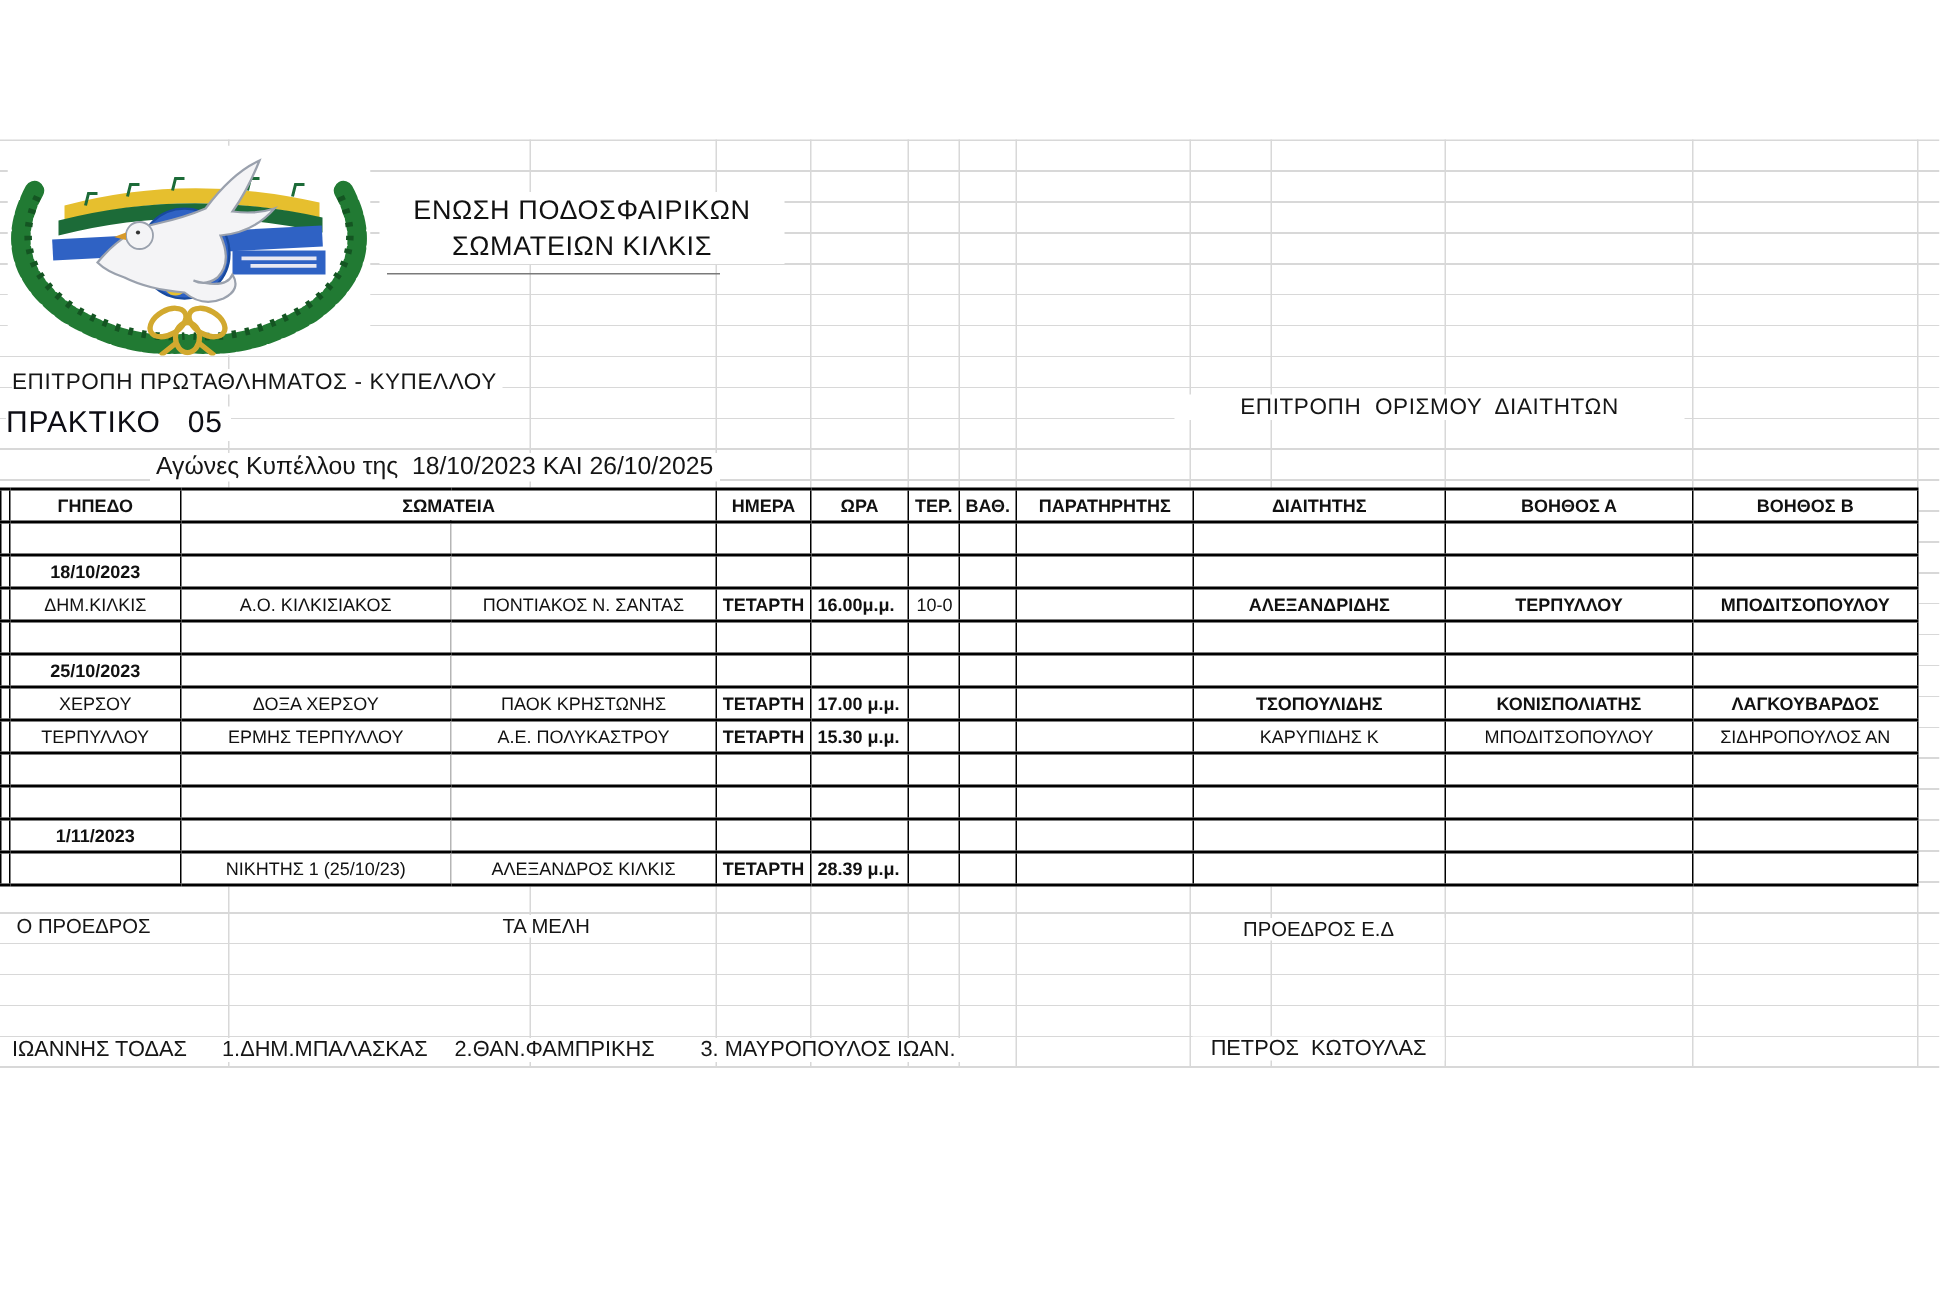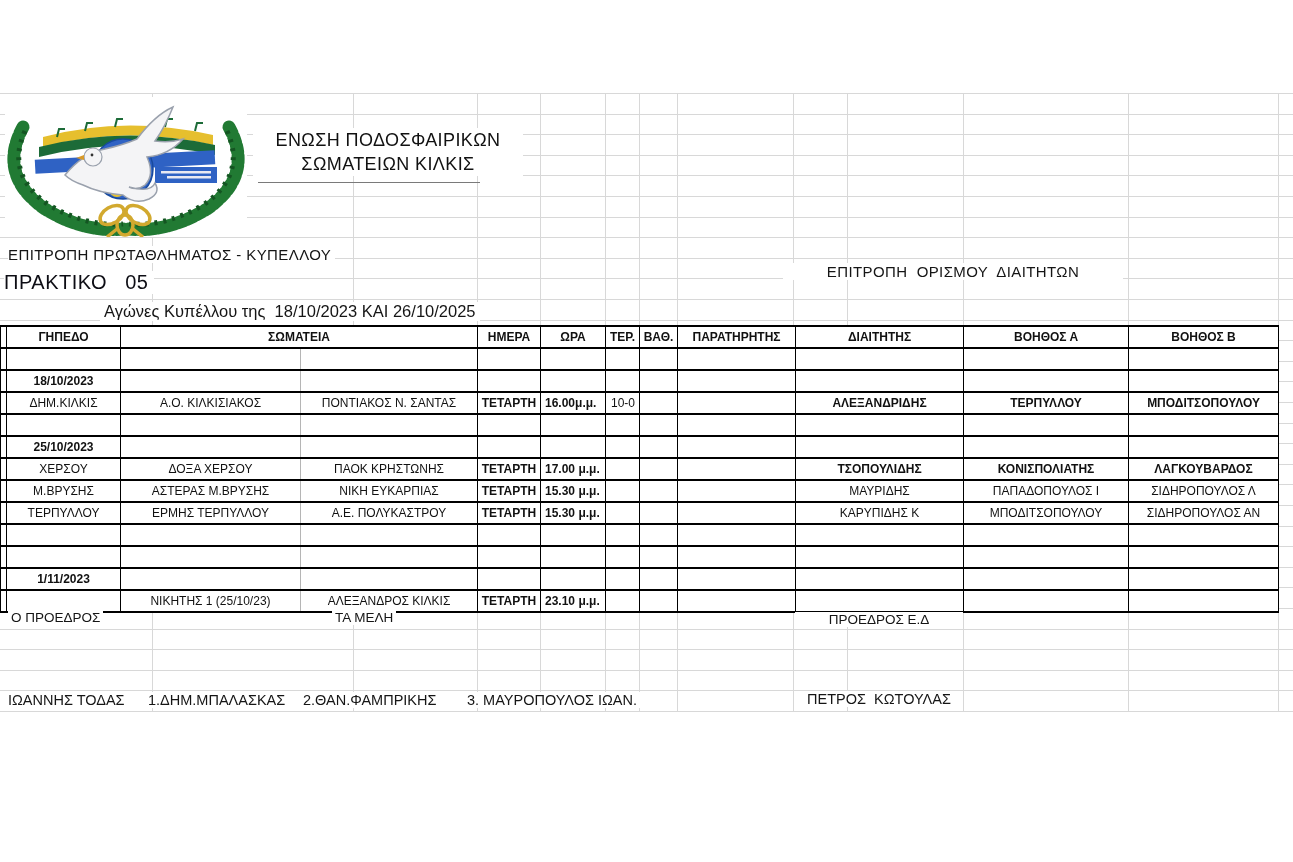--- a/index.html
+++ b/index.html
@@ -243,34 +243,20 @@
         <td class="c4 b">17.00 μ.μ.</td>
         <td class="c5"></td>
         <td class="c6"></td>
         <td class="c7"></td>
         <td class="c8 b">ΤΣΟΠΟΥΛΙΔΗΣ</td>
         <td class="c9 b">ΚΟΝΙΣΠΟΛΙΑΤΗΣ</td>
         <td class="c10 b">ΛΑΓΚΟΥΒΑΡΔΟΣ</td>
       </tr>
       <tr>
         <td class="c-edge"></td>
-        <td class="c0">Μ.ΒΡΥΣΗΣ</td>
-        <td class="c1">ΑΣΤΕΡΑΣ Μ.ΒΡΥΣΗΣ</td>
-        <td class="c2">ΝΙΚΗ ΕΥΚΑΡΠΙΑΣ</td>
-        <td class="c3 b">ΤΕΤΑΡΤΗ</td>
-        <td class="c4 b">15.30 μ.μ.</td>
-        <td class="c5"></td>
-        <td class="c6"></td>
-        <td class="c7"></td>
-        <td class="c8">ΜΑΥΡΙΔΗΣ</td>
-        <td class="c9">ΠΑΠΑΔΟΠΟΥΛΟΣ Ι</td>
-        <td class="c10">ΣΙΔΗΡΟΠΟΥΛΟΣ Λ</td>
-      </tr>
-      <tr>
-        <td class="c-edge"></td>
         <td class="c0">ΤΕΡΠΥΛΛΟΥ</td>
         <td class="c1">ΕΡΜΗΣ ΤΕΡΠΥΛΛΟΥ</td>
         <td class="c2">Α.Ε. ΠΟΛΥΚΑΣΤΡΟΥ</td>
         <td class="c3 b">ΤΕΤΑΡΤΗ</td>
         <td class="c4 b">15.30 μ.μ.</td>
         <td class="c5"></td>
         <td class="c6"></td>
         <td class="c7"></td>
         <td class="c8">ΚΑΡΥΠΙΔΗΣ Κ</td>
         <td class="c9">ΜΠΟΔΙΤΣΟΠΟΥΛΟΥ</td>
@@ -317,21 +303,21 @@
         <td class="c8"></td>
         <td class="c9"></td>
         <td class="c10"></td>
       </tr>
       <tr>
         <td class="c-edge"></td>
         <td class="c0"></td>
         <td class="c1">ΝΙΚΗΤΗΣ 1 (25/10/23)</td>
         <td class="c2">ΑΛΕΞΑΝΔΡΟΣ ΚΙΛΚΙΣ</td>
         <td class="c3 b">ΤΕΤΑΡΤΗ</td>
-        <td class="c4 b">23.10 μ.μ.</td>
+        <td class="c4 b">28.39 μ.μ.</td>
         <td class="c5"></td>
         <td class="c6"></td>
         <td class="c7"></td>
         <td class="c8"></td>
         <td class="c9"></td>
         <td class="c10"></td>
       </tr>
     </tbody>
 </table>
 

